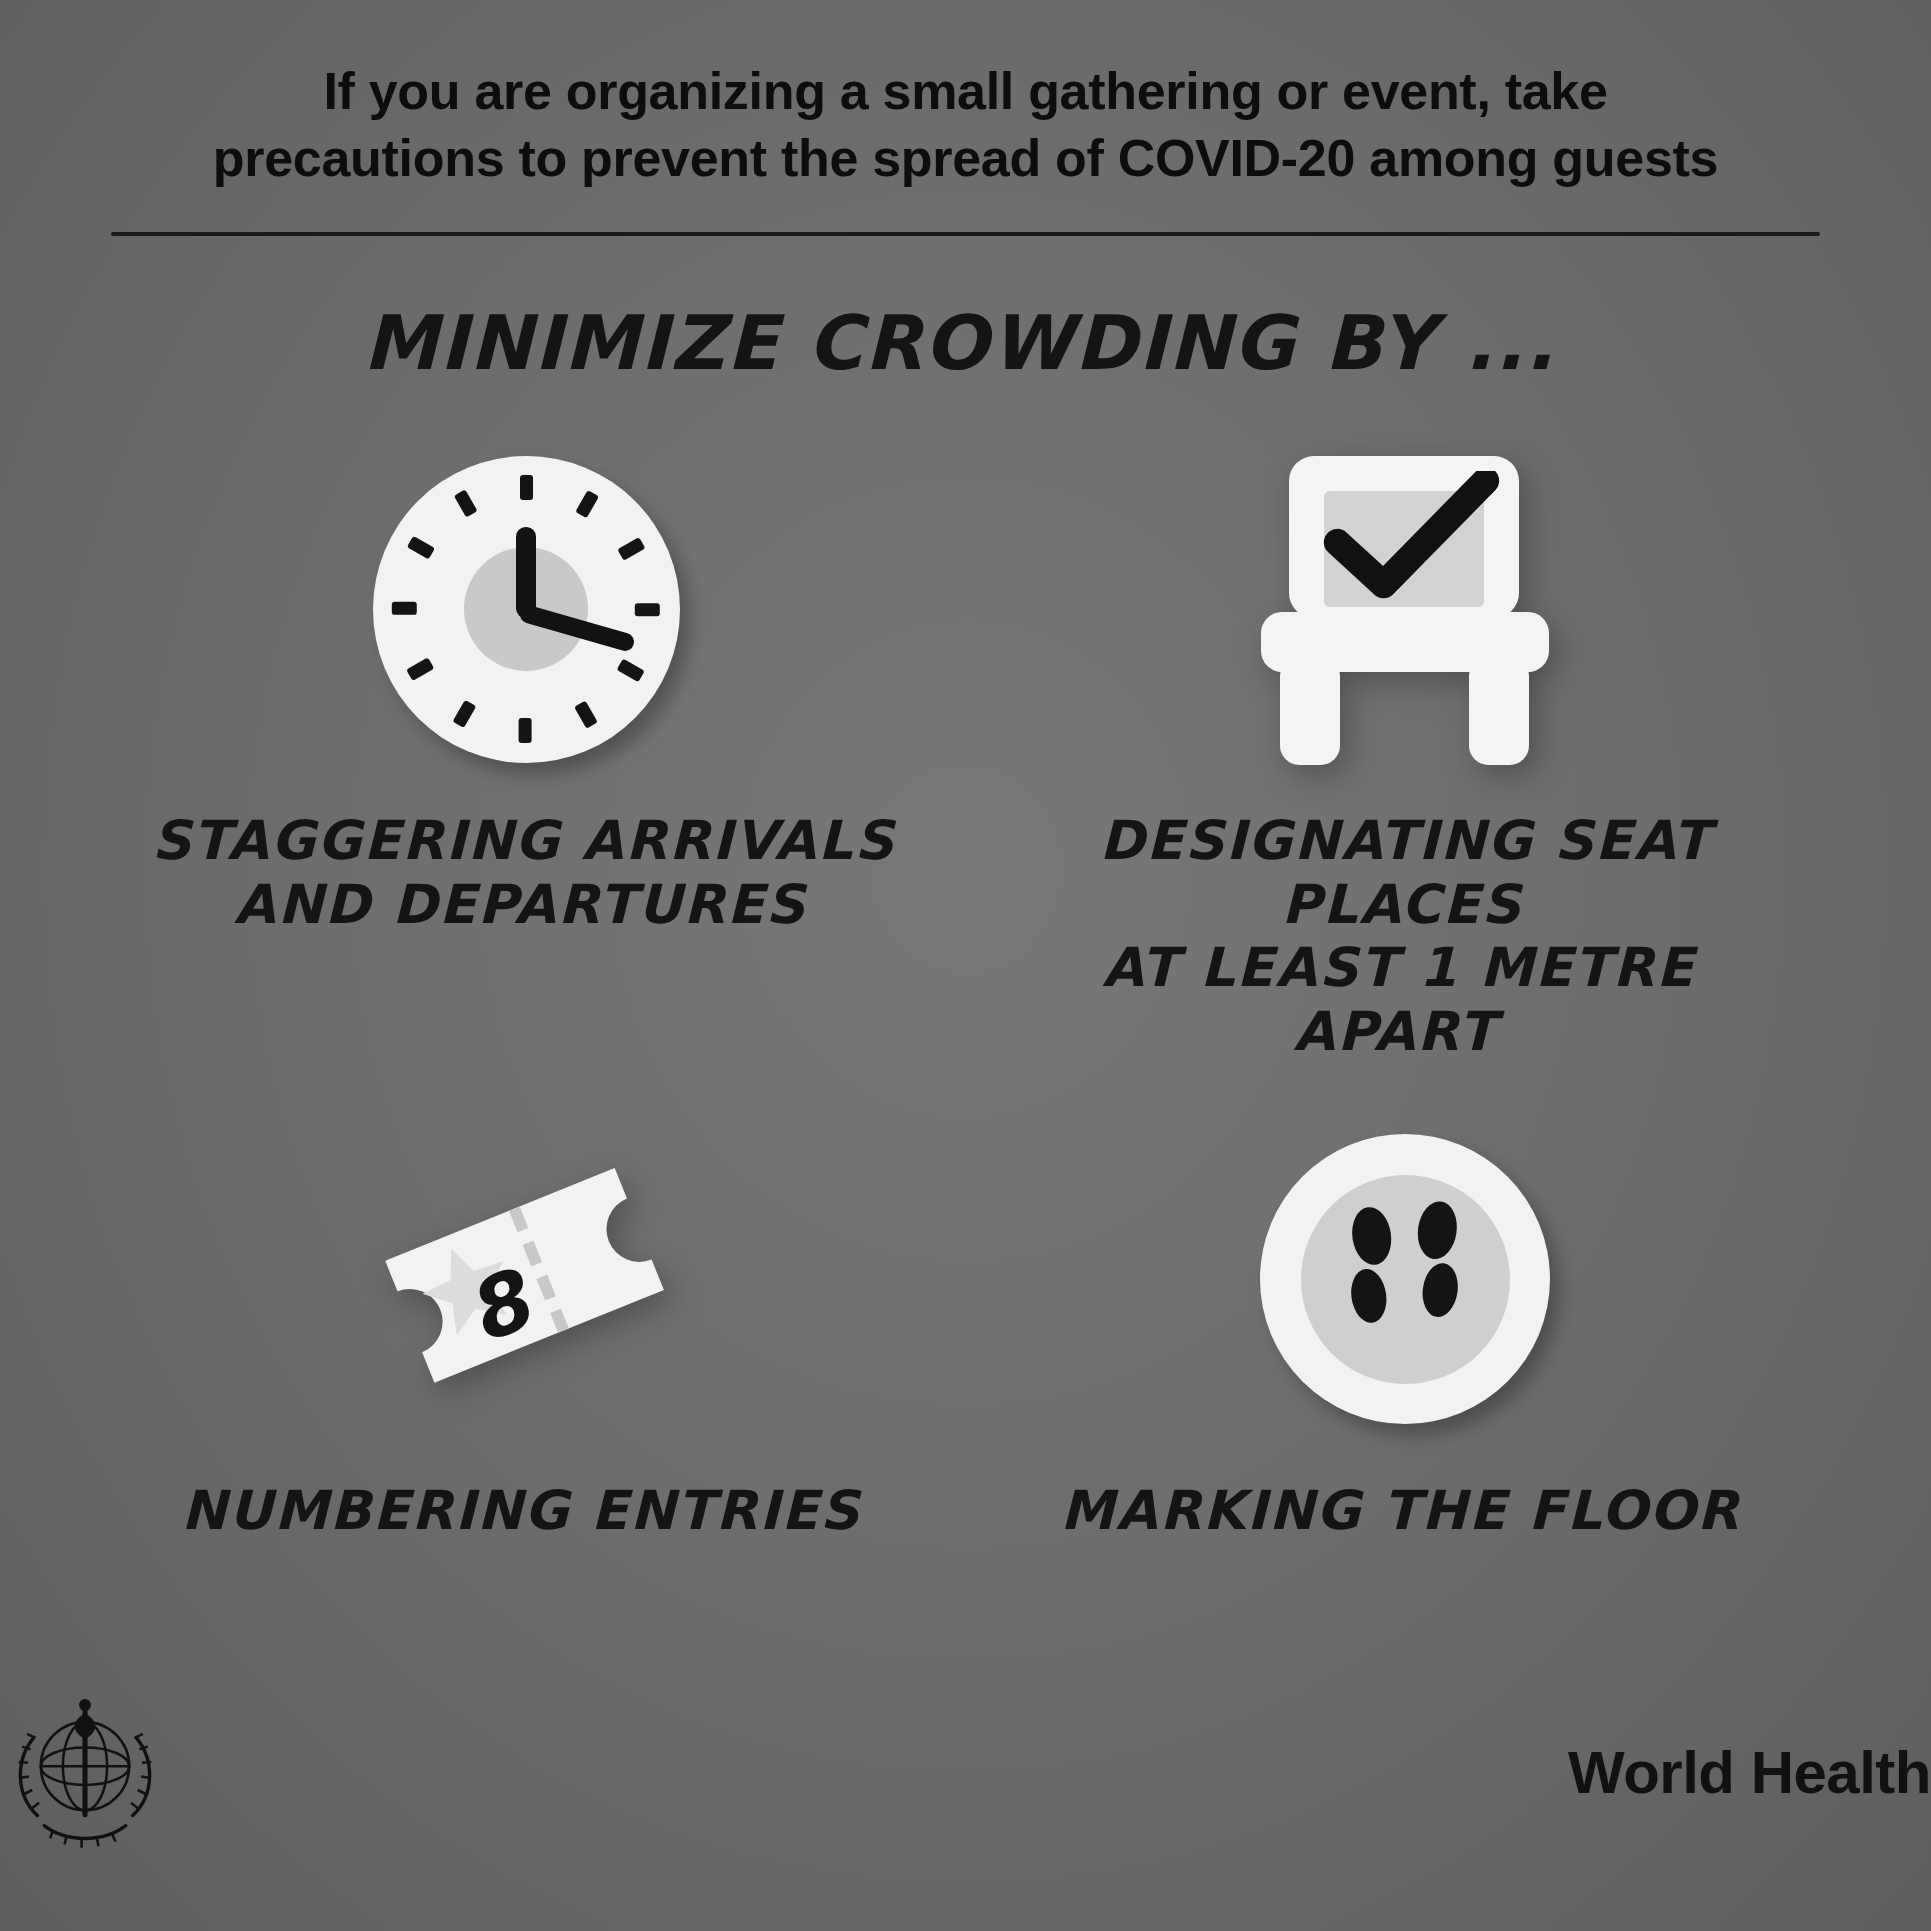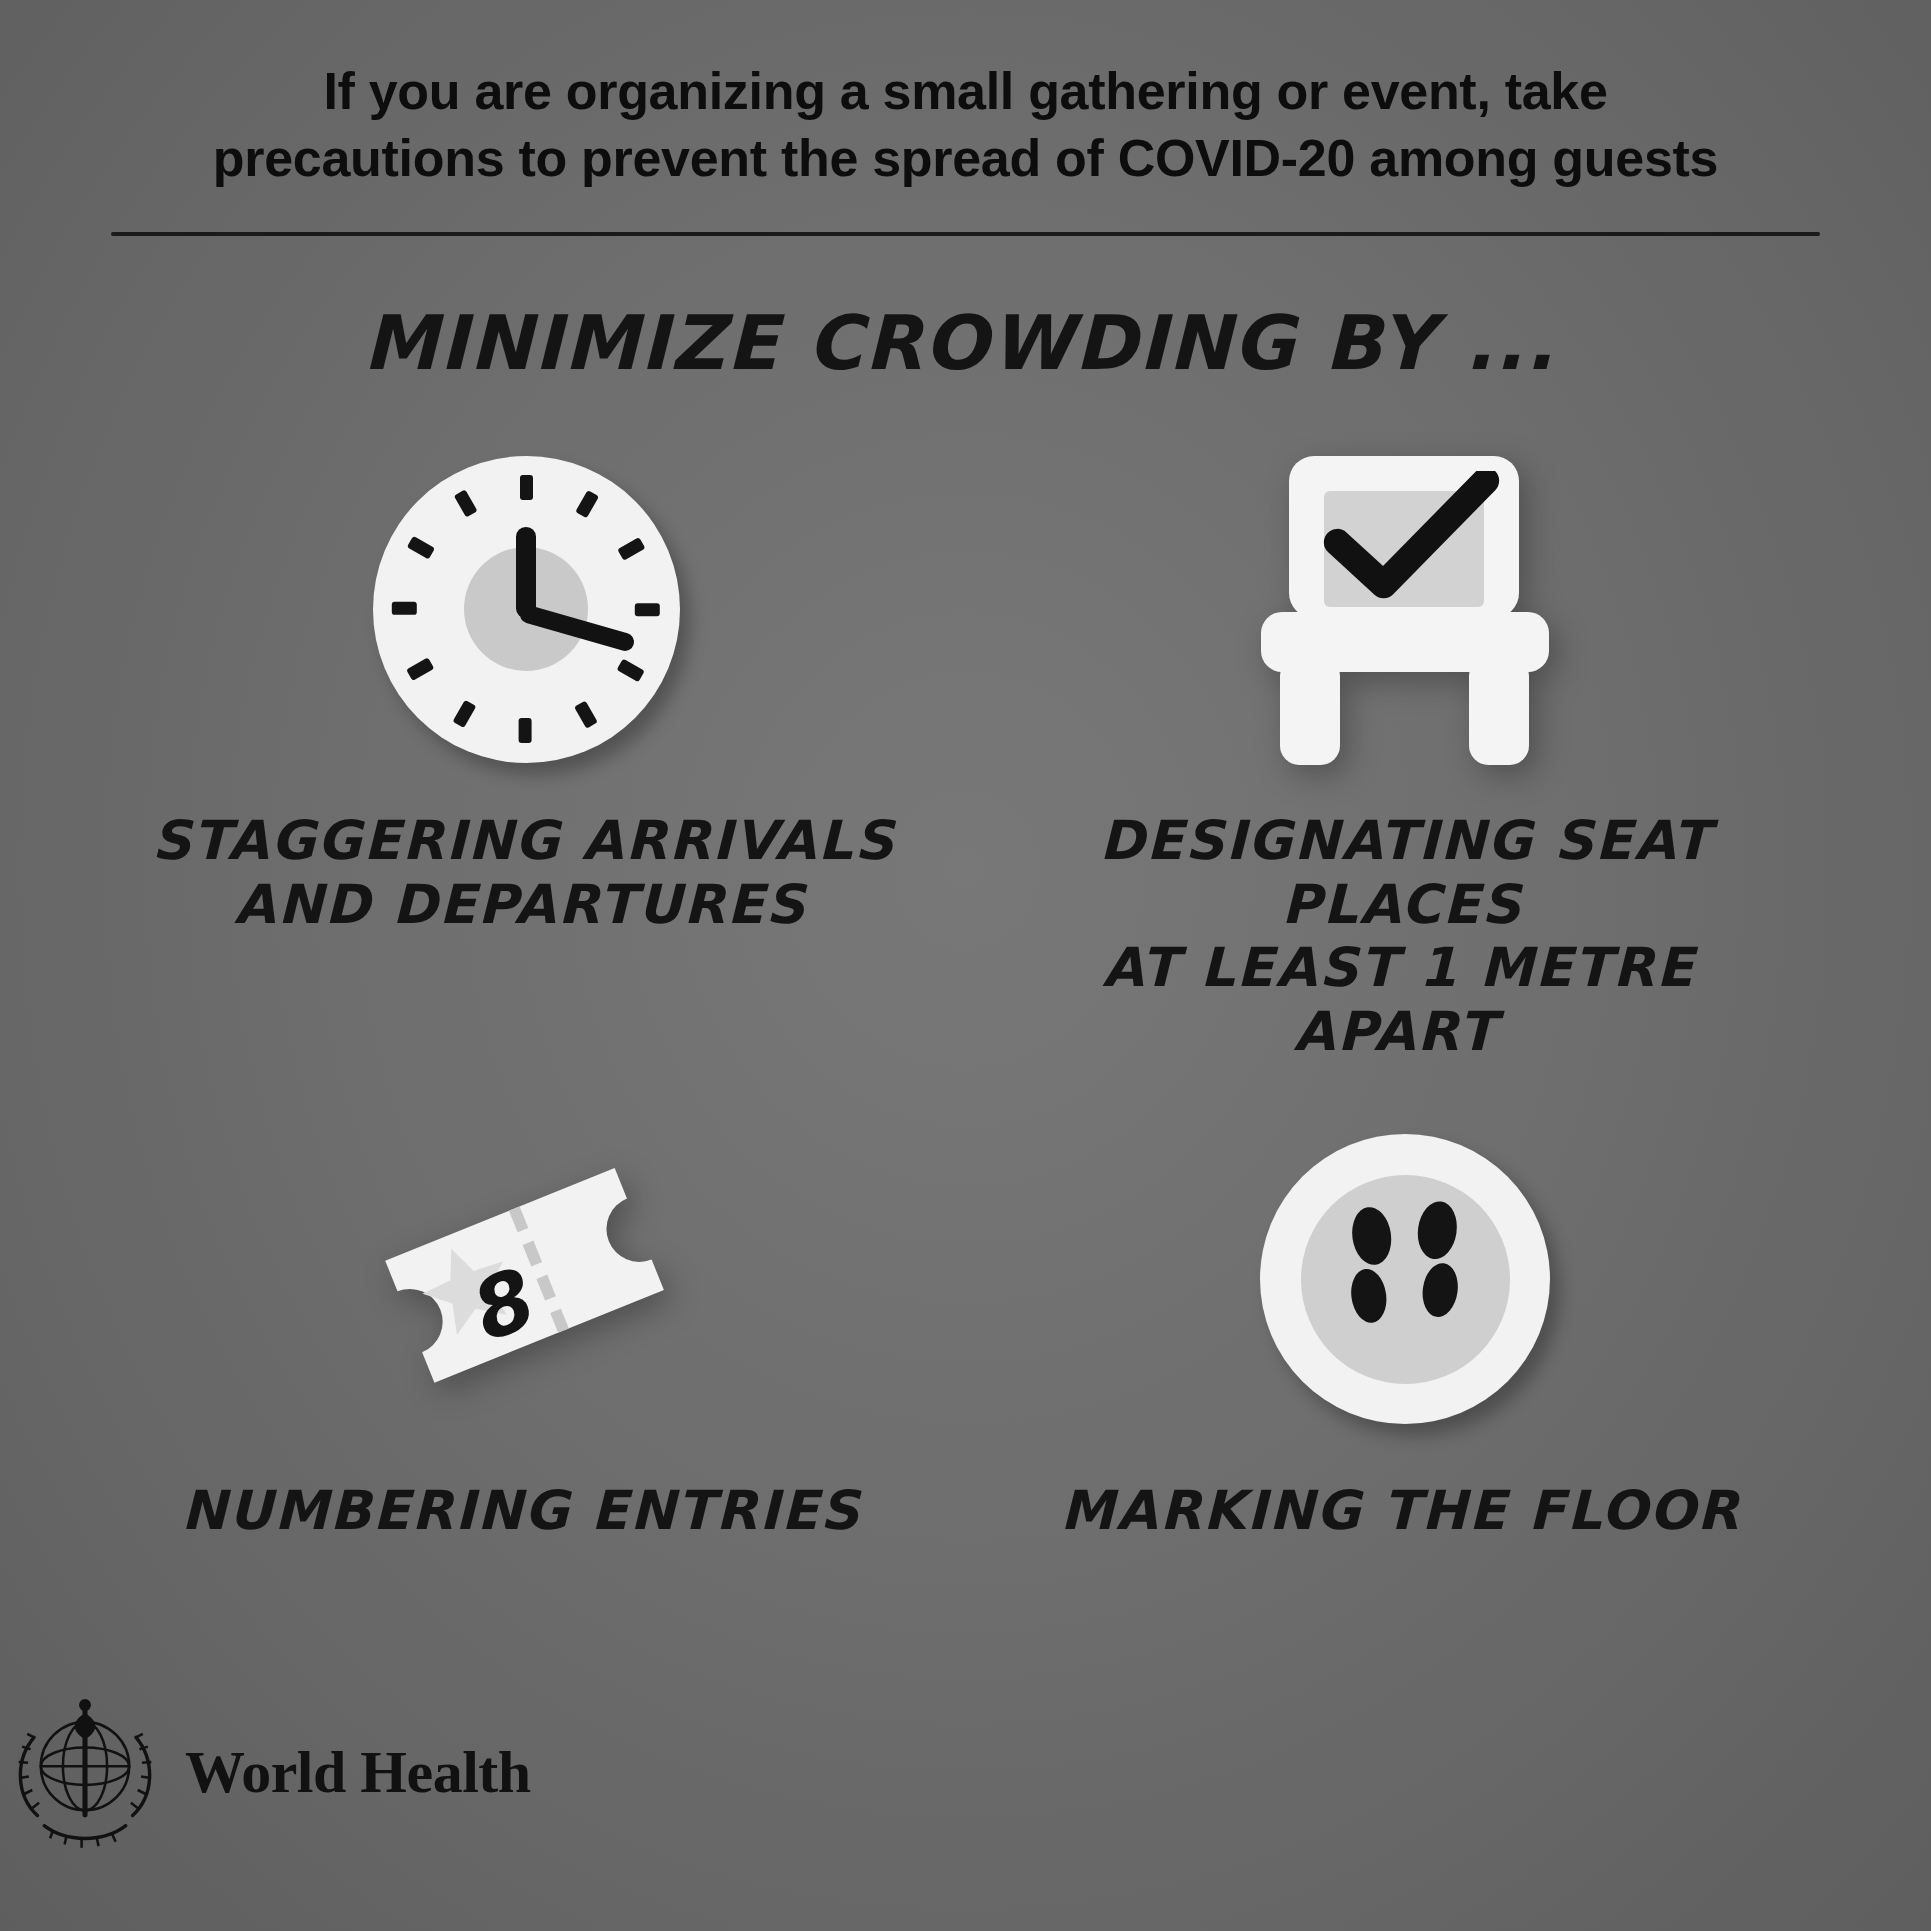--- a/index.html
+++ b/index.html
@@ -224,23 +224,22 @@
   }
 
   
   .footer {
     position: absolute;
     left: 0;
     bottom: 73px;
     width: 100%;
     display: flex;
     align-items: center;
-    justify-content: flex-start;
+    justify-content: space-between;
     gap: 15px;
-    font-family: Liberation Serif, serif;
   }
   .who-logo {
     width: 170px;
     height: 170px;
     flex: 0 0 auto;
   }
   .who-text {
     font-weight: bold;
     font-size: 60px;
     line-height: 1.02;

